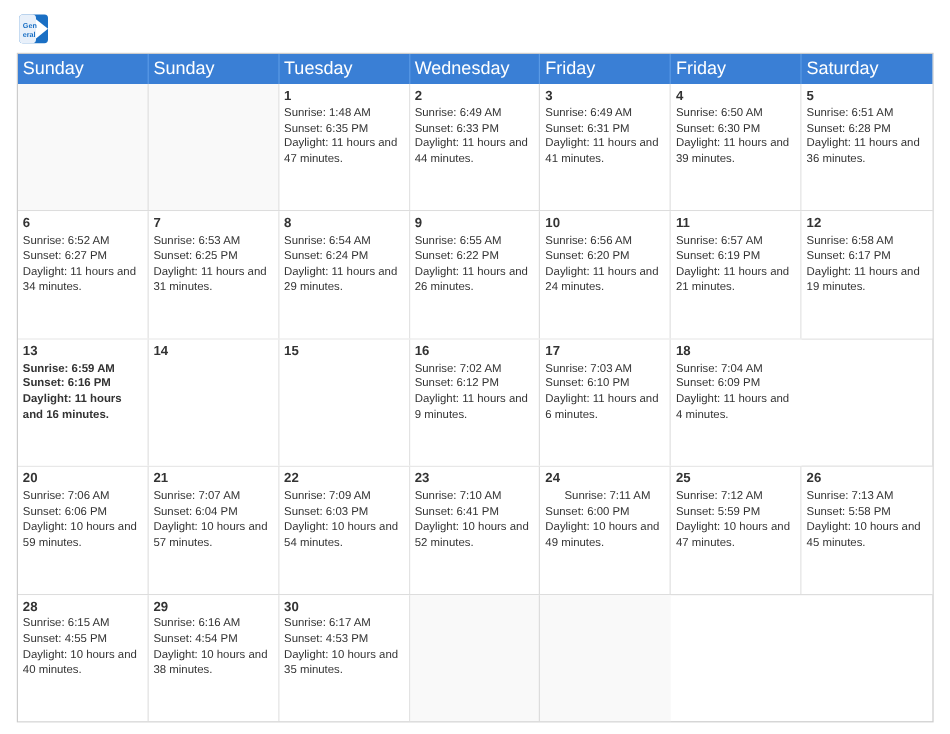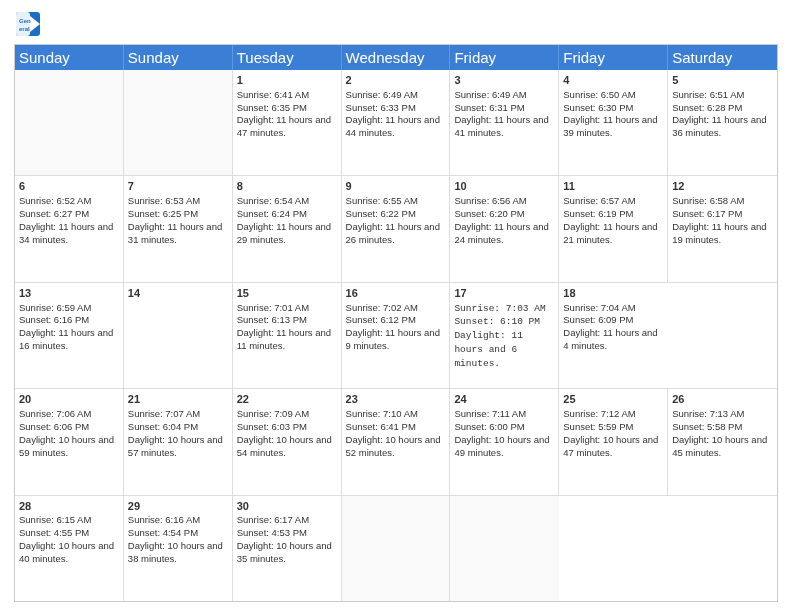--- a/index.html
+++ b/index.html
@@ -132,21 +132,21 @@
         <div class="cal-header-cell">Tuesday</div>
         <div class="cal-header-cell">Wednesday</div>
         <div class="cal-header-cell">Friday</div>
         <div class="cal-header-cell">Friday</div>
         <div class="cal-header-cell">Saturday</div>
       </div>
     <div class="cal-body">
     <div class="cal-row">
           <div class="cal-cell empty"></div>
           <div class="cal-cell empty"></div>
-          <div class="cal-cell"><span class="day-num">1</span><span style="white-space: pre-line;">Sunrise: 6:41 AM
+          <div class="cal-cell"><span class="day-num">1</span><span style="white-space: pre-line;">Sunrise: 1:48 AM
 Sunset: 6:35 PM
 Daylight: 11 hours and 47 minutes.</span></div>
           <div class="cal-cell"><span class="day-num">2</span><span style="white-space: pre-line;">Sunrise: 6:49 AM
 Sunset: 6:33 PM
 Daylight: 11 hours and 44 minutes.</span></div>
           <div class="cal-cell"><span class="day-num">3</span><span style="white-space: pre-line;">Sunrise: 6:49 AM
 Sunset: 6:31 PM
 Daylight: 11 hours and 41 minutes.</span></div>
           <div class="cal-cell"><span class="day-num">4</span><span style="white-space: pre-line;">Sunrise: 6:50 AM
 Sunset: 6:30 PM
@@ -172,51 +172,49 @@
 Sunset: 6:20 PM
 Daylight: 11 hours and 24 minutes.</span></div>
           <div class="cal-cell"><span class="day-num">11</span><span style="white-space: pre-line;">Sunrise: 6:57 AM
 Sunset: 6:19 PM
 Daylight: 11 hours and 21 minutes.</span></div>
           <div class="cal-cell"><span class="day-num">12</span><span style="white-space: pre-line;">Sunrise: 6:58 AM
 Sunset: 6:17 PM
 Daylight: 11 hours and 19 minutes.</span></div>
         </div>
         <div class="cal-row">
-          <div class="cal-cell"><span class="day-num">13</span><span style="white-space: pre-line;">Sunrise: 6:59 AM
+          <div class="cal-cell"><span class="day-num">13</span><span style="white-space: pre-line; font-weight: bold;">Sunrise: 6:59 AM
 Sunset: 6:16 PM
 Daylight: 11 hours and 16 minutes.</span></div>
           <div class="cal-cell"><span class="day-num">14</span></div>
-          <div class="cal-cell"><span class="day-num">15</span><span style="white-space: pre-line;">Sunrise: 7:01 AM
-Sunset: 6:13 PM
-Daylight: 11 hours and 11 minutes.</span></div>
+          <div class="cal-cell"><span class="day-num">15</span></div>
           <div class="cal-cell"><span class="day-num">16</span><span style="white-space: pre-line;">Sunrise: 7:02 AM
 Sunset: 6:12 PM
 Daylight: 11 hours and 9 minutes.</span></div>
-          <div class="cal-cell"><span class="day-num">17</span><span style="white-space: pre-line; font-family: Liberation Mono, monospace;">Sunrise: 7:03 AM
+          <div class="cal-cell"><span class="day-num">17</span><span style="white-space: pre-line;">Sunrise: 7:03 AM
 Sunset: 6:10 PM
 Daylight: 11 hours and 6 minutes.</span></div>
           <div class="cal-cell"><span class="day-num">18</span><span style="white-space: pre-line;">Sunrise: 7:04 AM
 Sunset: 6:09 PM
 Daylight: 11 hours and 4 minutes.</span></div>
         </div>
         <div class="cal-row">
           <div class="cal-cell"><span class="day-num">20</span><span style="white-space: pre-line;">Sunrise: 7:06 AM
 Sunset: 6:06 PM
 Daylight: 10 hours and 59 minutes.</span></div>
           <div class="cal-cell"><span class="day-num">21</span><span style="white-space: pre-line;">Sunrise: 7:07 AM
 Sunset: 6:04 PM
 Daylight: 10 hours and 57 minutes.</span></div>
           <div class="cal-cell"><span class="day-num">22</span><span style="white-space: pre-line; margin-top: 36px;">Sunrise: 7:09 AM
 Sunset: 6:03 PM
 Daylight: 10 hours and 54 minutes.</span></div>
           <div class="cal-cell"><span class="day-num">23</span><span style="white-space: pre-line;">Sunrise: 7:10 AM
 Sunset: 6:41 PM
 Daylight: 10 hours and 52 minutes.</span></div>
-          <div class="cal-cell"><span class="day-num">24</span><span style="white-space: pre-line;">Sunrise: 7:11 AM
+          <div class="cal-cell"><span class="day-num">24</span><span style="white-space: pre-line; margin-left: 16px;">Sunrise: 7:11 AM
 Sunset: 6:00 PM
 Daylight: 10 hours and 49 minutes.</span></div>
           <div class="cal-cell"><span class="day-num">25</span><span style="white-space: pre-line;">Sunrise: 7:12 AM
 Sunset: 5:59 PM
 Daylight: 10 hours and 47 minutes.</span></div>
           <div class="cal-cell"><span class="day-num">26</span><span style="white-space: pre-line;">Sunrise: 7:13 AM
 Sunset: 5:58 PM
 Daylight: 10 hours and 45 minutes.</span></div>
         </div>
         <div class="cal-row">

